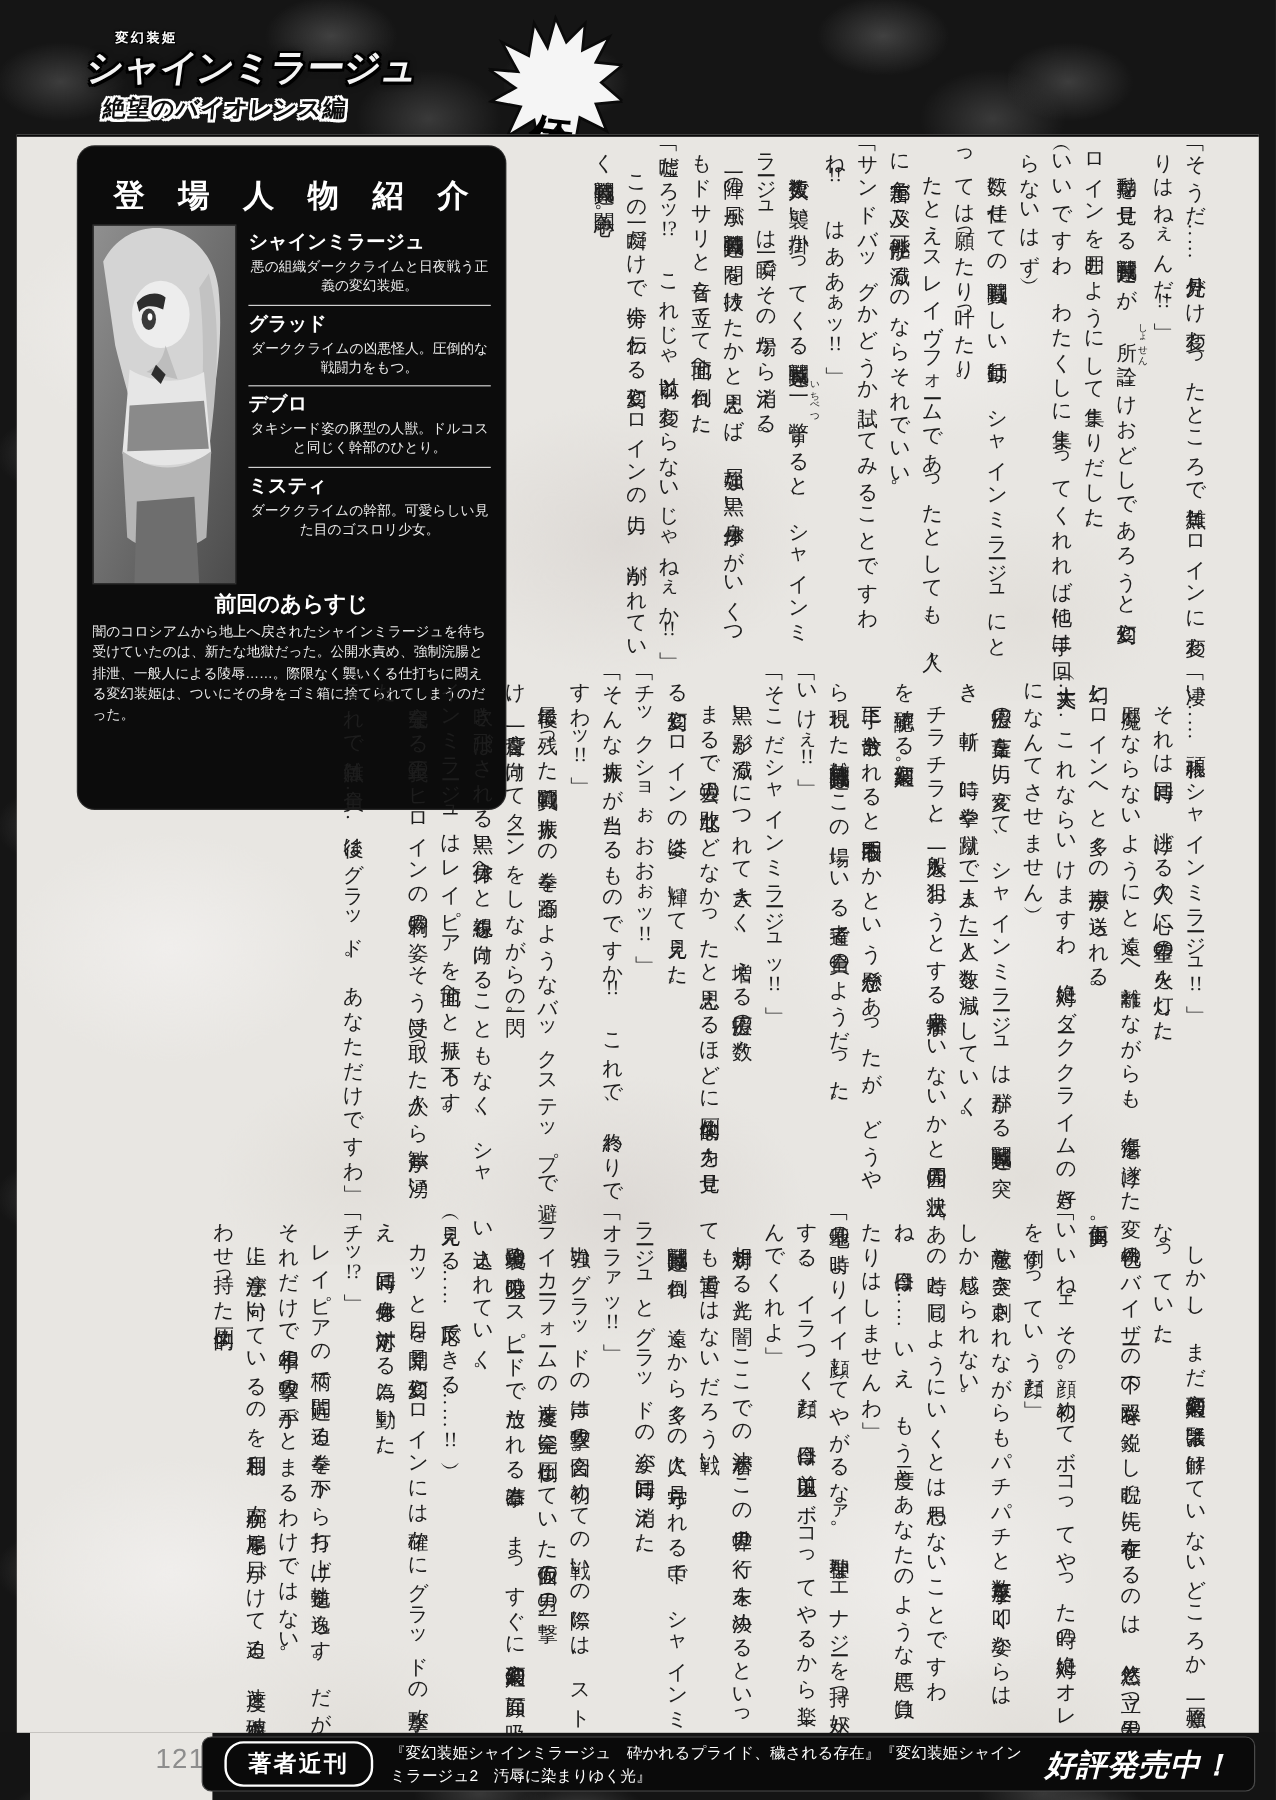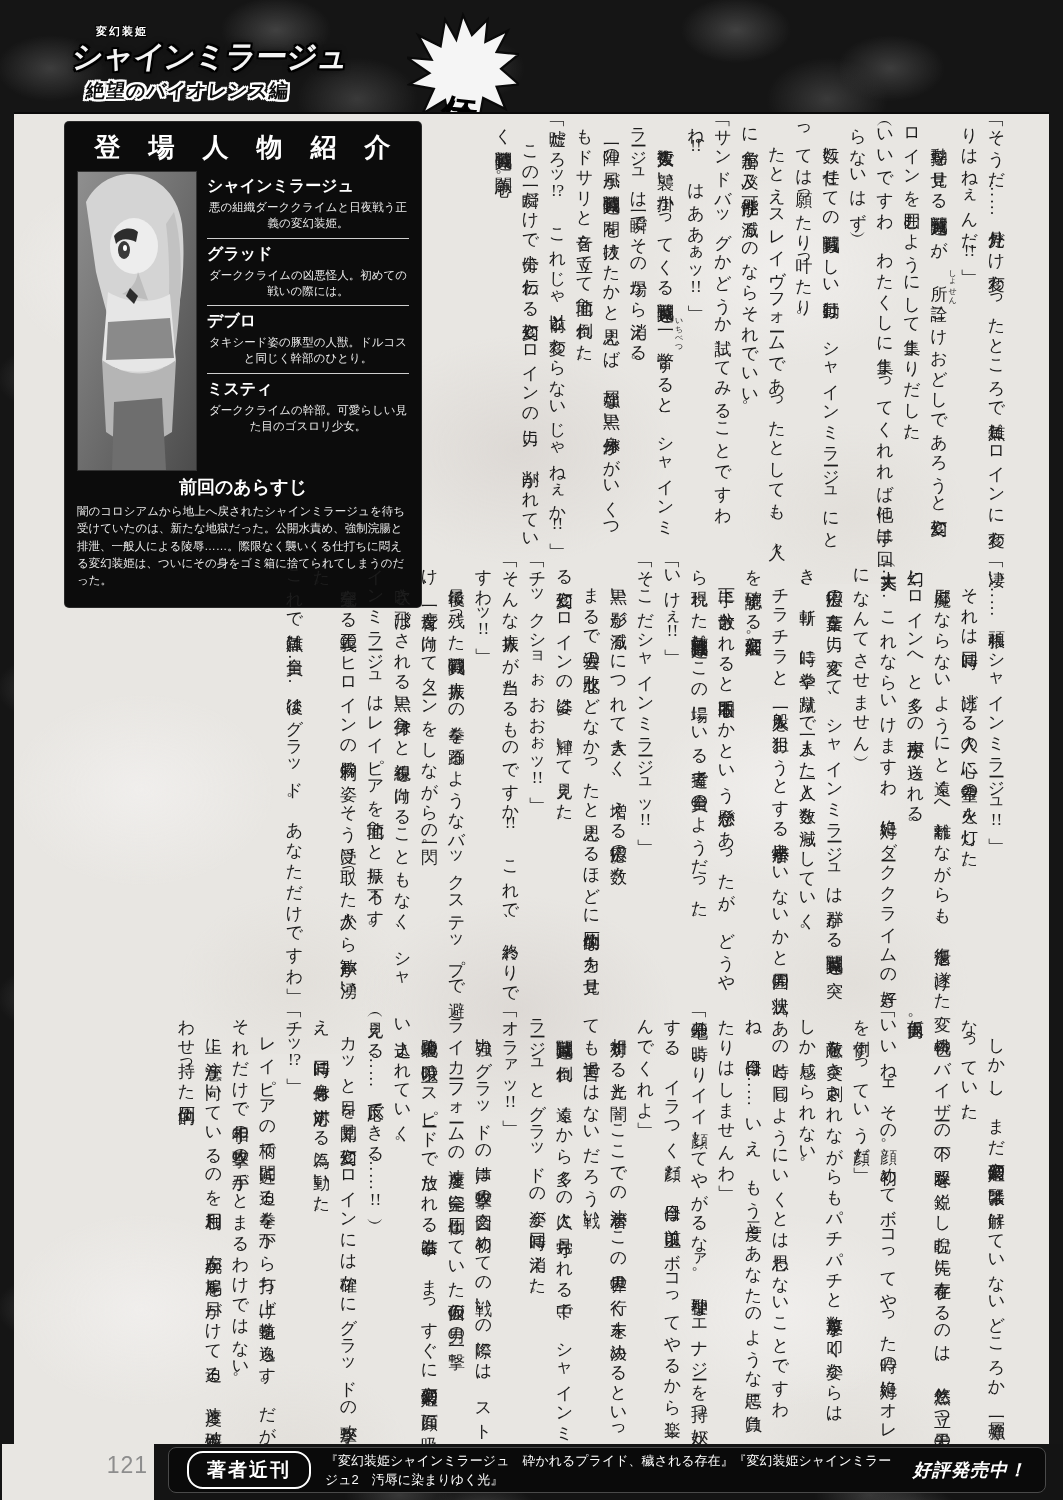--- a/index.html
+++ b/index.html
@@ -45,23 +45,23 @@
       2px 2px 0 #fff,-2px -2px 0 #fff,2px -2px 0 #fff,-2px 2px 0 #fff;
   }
   .logo-badge{position:absolute;left:335px;top:-16px;width:112px;height:118px;}
   .logo-badge svg{position:absolute;left:0;top:0;}
   .logo-badge .badge-text{
     position:absolute;left:50%;top:50%;transform:translate(-50%,-50%) rotate(6deg);
     writing-mode:vertical-rl;font-size:36px;font-weight:bold;color:#000;letter-spacing:-4px;
   }
   
   .charbox{
-    position:absolute;left:51px;top:8px;width:356px;height:485px;
-    background:#0c0c0c;border-radius:4px;box-shadow:0 0 0 1px #2a2a2a;
-    padding:6px 12px;box-sizing:border-box;color:#fff;
+    position:absolute;left:51px;top:8px;width:356px;height:552px;
+    background:#0c0c0c;border-radius:14px;box-shadow:0 0 0 1px #2a2a2a;
+    padding:22px 12px;box-sizing:border-box;color:#fff;
   }
   .charbox-title{
     text-align:center;font-size:26px;font-weight:bold;letter-spacing:1px;
     margin:2px 0 6px;white-space:nowrap;
   }
   .charbox-body{display:flex;gap:10px;}
   .portrait{width:118px;flex:0 0 118px;border:1px solid #333;}
   .entries{flex:1;min-width:0;}
   .entry{border-bottom:1px solid #cfcfcf;padding:3px 0 6px;}
   .entry:last-child{border-bottom:none;}
@@ -84,37 +84,37 @@
   .bottom-band{
     position:absolute;left:0;top:1444px;width:100%;height:56px;
     background-color:#141414;
     background-image:
       radial-gradient(ellipse 90px 40px at 15% 40%, #3a3a3a 0%, transparent 60%),
       radial-gradient(ellipse 120px 45px at 55% 70%, #2d2d2d 0%, transparent 60%),
       radial-gradient(ellipse 100px 50px at 85% 30%, #383838 0%, transparent 55%);
     background-size:420px 160px,520px 180px,470px 170px;
   }
   .pageno-corner{
-    position:absolute;left:2px;top:1444px;width:152px;height:56px;
+    position:absolute;left:25px;top:1444px;width:152px;height:56px;
     background:#e8e6e2;display:flex;align-items:flex-start;justify-content:flex-end;
     padding:8px 6px 0 0;box-sizing:border-box;
   }
   .pageno{font-size:23px;color:#8d8d8d;letter-spacing:1px;font-family:"Liberation Sans",sans-serif;}
   .footer-bar{
     position:absolute;left:168px;top:1447px;width:878px;height:46px;
     background:#0a0a0a;border:1px solid #4a4a4a;border-radius:8px;box-sizing:border-box;
     display:flex;align-items:center;gap:14px;padding:0 18px;
   }
   .footer-badge{
     border:2px solid #fff;border-radius:16px;padding:4px 18px;white-space:nowrap;
     color:#fff;font-weight:bold;font-size:19px;letter-spacing:2px;
   }
   .footer-titles{flex:1;color:#fff;font-size:13px;line-height:1.5;min-width:0;}
   .footer-onsale{
-    color:#fff;font-weight:bold;font-size:18px;font-style:italic;white-space:nowrap;
+    color:#fff;font-weight:bold;font-size:25px;font-style:italic;white-space:nowrap;
     letter-spacing:1px;
   }
 </style>
 </head>
 <body>
 
 <div class="page">
 
   <div class="logo">
     <div class="logo-kicker">変幻装姫</div>
@@ -154,21 +154,21 @@
           <path d="M24,188 C50,206 74,206 98,188 L94,260 C70,276 50,276 28,260 Z" fill="#b5b5b5"></path>
           <path d="M36,230 L84,226 L88,298 L34,298 Z" fill="#6e6e6e"></path>
         </svg>
         <div class="entries">
           <div class="entry">
             <div class="entry-name">シャインミラージュ</div>
             <div class="entry-desc">悪の組織ダーククライムと日夜戦う正義の変幻装姫。</div>
           </div>
           <div class="entry">
             <div class="entry-name">グラッド</div>
-            <div class="entry-desc">ダーククライムの凶悪怪人。初めての戦いの際には。</div>
+            <div class="entry-desc">ダーククライムの凶悪怪人。圧倒的な戦闘力をもつ。</div>
           </div>
           <div class="entry">
             <div class="entry-name">デブロ</div>
             <div class="entry-desc">タキシード姿の豚型の人獣。ドルコスと同じく幹部のひとり。</div>
           </div>
           <div class="entry">
             <div class="entry-name">ミスティ</div>
             <div class="entry-desc">ダーククライムの幹部。可愛らしい見た目のゴスロリ少女。</div>
           </div>
         </div>

